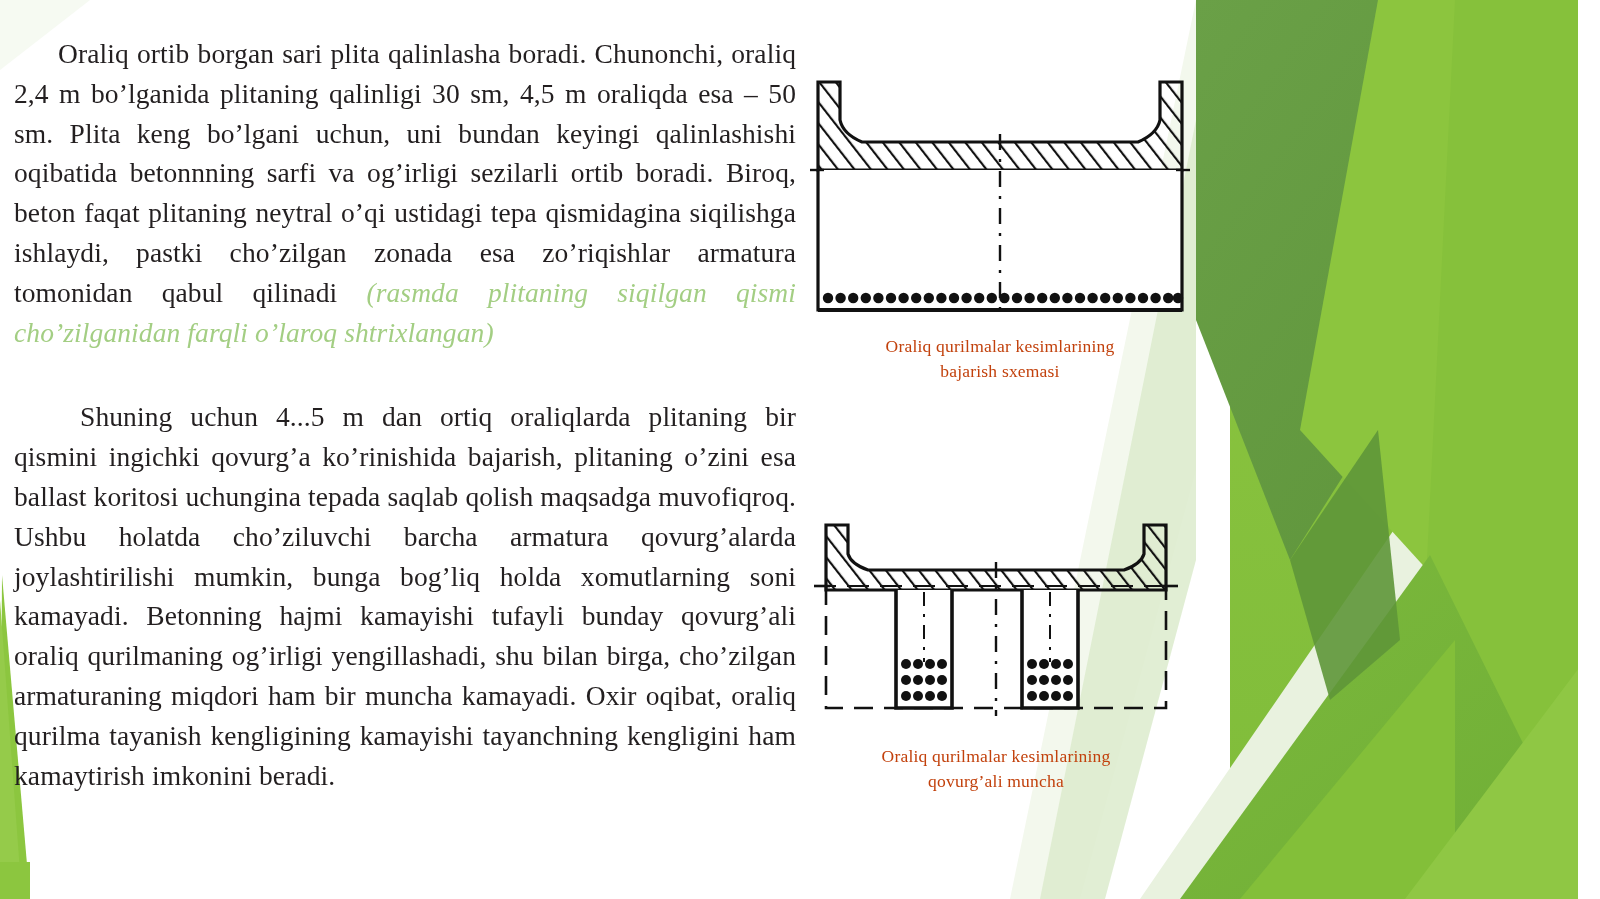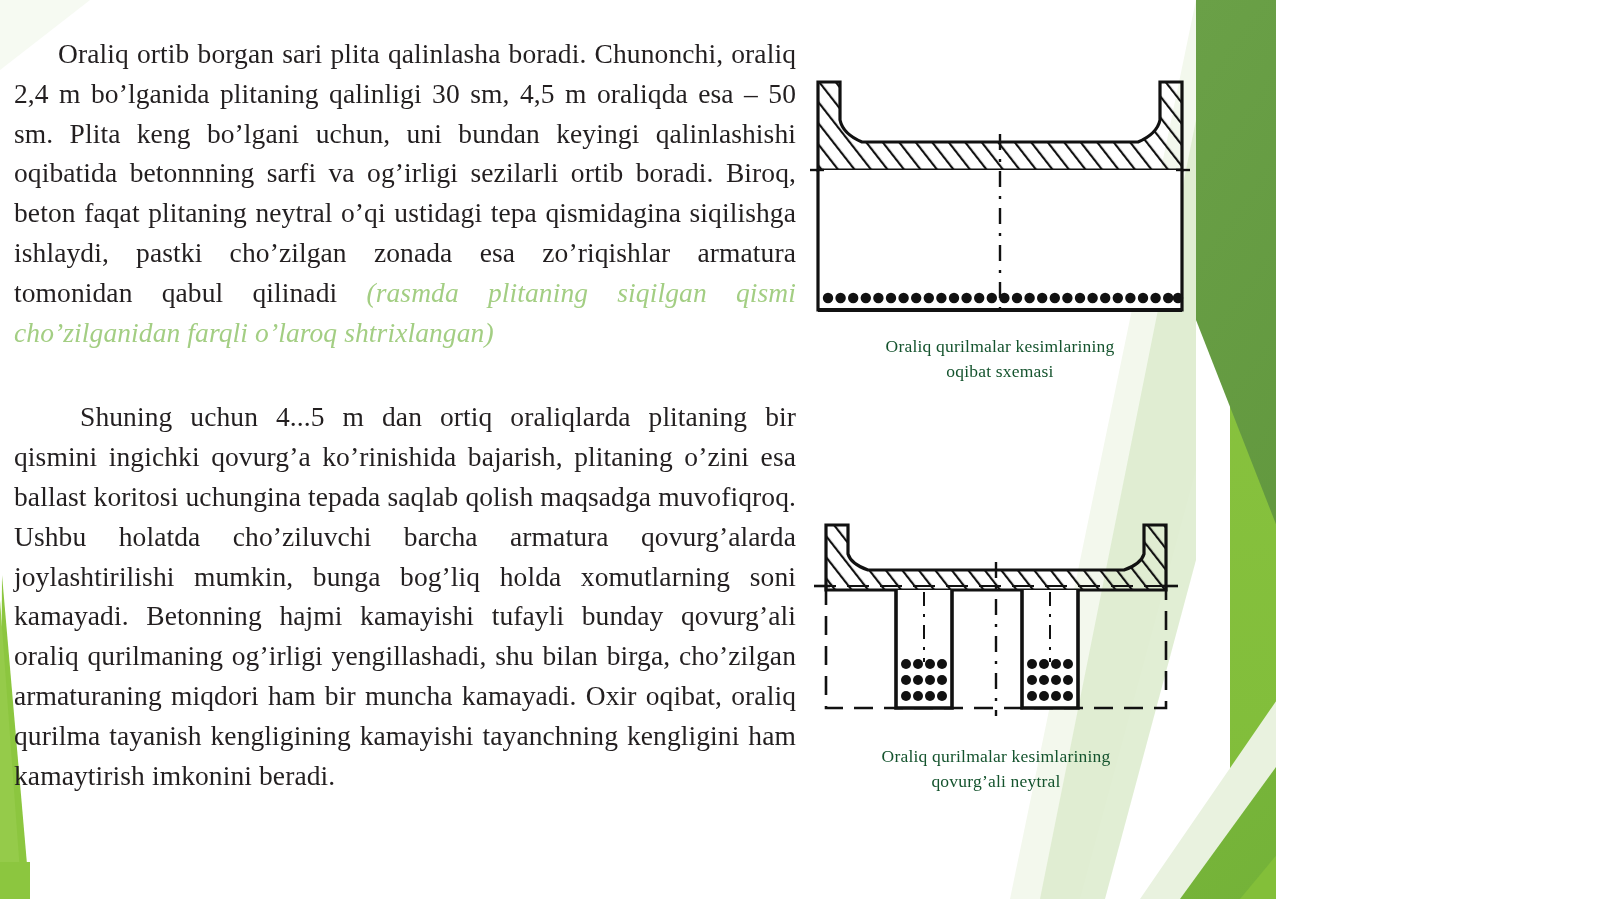--- a/index.html
+++ b/index.html
@@ -5,21 +5,21 @@
   * { box-sizing: border-box; margin: 0; padding: 0; }
   html, body {
     width: 1600px; height: 899px;
     overflow: hidden;
     background: #ffffff;
     font-family: "Liberation Serif", "DejaVu Serif", serif;
   }
 
   #slide {
     position: relative;
-    width: 1276px; height: 899px;
+    width: 1578px; height: 899px;
     background: #ffffff;
     overflow: hidden;
   }
 
   
   .deco { position: absolute; inset: 0; width: 1600px; height: 899px; }
 
   
   .textcol {
     position: absolute;
@@ -45,21 +45,21 @@
   
   .figure { position: absolute; z-index: 6; }
   #figure-top  { left: 810px; top: 72px;  width: 380px; }
   #figure-bot  { left: 806px; top: 512px; width: 380px; }
 
   .fig-caption {
     margin-top: 14px;
     text-align: center;
     font-size: 17.5px;
     line-height: 25px;
-    color: #14532d;
+    color: #c2410c;
     font-family: "Liberation Serif", "DejaVu Serif", serif;
     letter-spacing: .2px;
   }
   .fig-caption .ln2 { display: block; }
 
   svg { display: block; }
 </style>
 </head>
 <body>
 
@@ -181,21 +181,21 @@
         <circle cx="320.4" cy="226" r="5.2"></circle>
           <circle cx="333" cy="226" r="5.2"></circle>
         <circle cx="345.6" cy="226" r="5.2"></circle>
           <circle cx="358.2" cy="226" r="5.2"></circle>
         <circle cx="368" cy="226" r="5.2"></circle>
       </g>
     </svg>
 
     <div class="fig-caption">
       <span>Oraliq qurilmalar kesimlarining</span>
-      <span class="ln2">oqibat  sxemasi</span>
+      <span class="ln2">bajarish  sxemasi</span>
     </div>
   </div>
 
   <div class="figure" id="figure-bot">
     <svg width="380" height="218" viewBox="0 0 380 218">
       <defs>
         <pattern id="hatchB" width="13" height="13" patternTransform="rotate(-38)" patternUnits="userSpaceOnUse">
           <line x1="0" y1="0" x2="0" y2="13" stroke="#111" stroke-width="4.3"></line>
         </pattern>
       </defs>
@@ -252,17 +252,17 @@
           <circle cx="262" cy="168" r="5"></circle>
         <circle cx="226" cy="184" r="5"></circle>
           <circle cx="238" cy="184" r="5"></circle>
         <circle cx="250" cy="184" r="5"></circle>
           <circle cx="262" cy="184" r="5"></circle>
       </g>
     </svg>
 
     <div class="fig-caption">
       <span>Oraliq qurilmalar kesimlarining</span>
-      <span class="ln2">qovurg’ali  neytral</span>
+      <span class="ln2">qovurg’ali  muncha</span>
     </div>
   </div>
 
 </div>
 
 </body></html>

